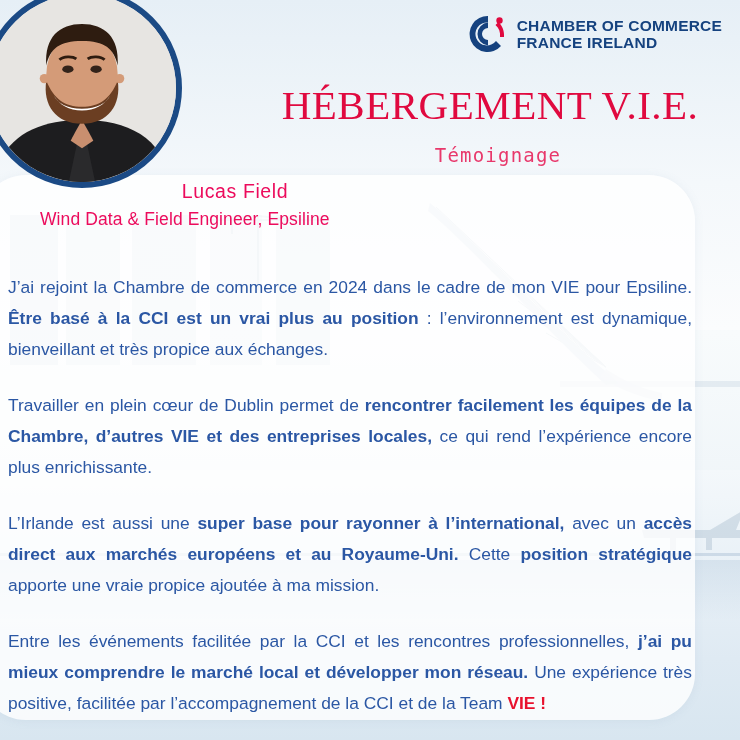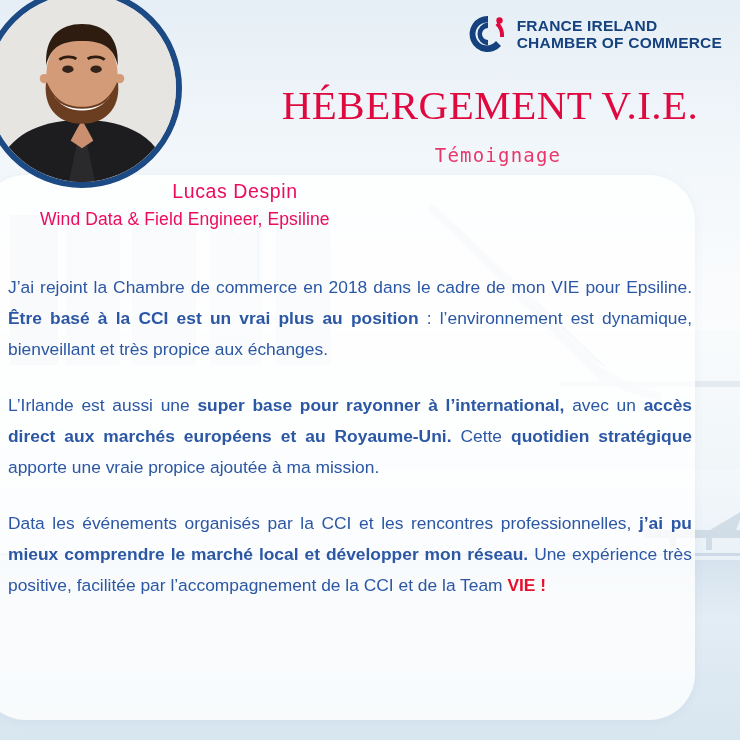--- a/index.html
+++ b/index.html
@@ -163,22 +163,22 @@
   <div class="card"></div>
 
   <div class="logo">
     <svg class="logo-mark" viewBox="0 0 40 40">
       <path d="M20 2 A18 18 0 1 0 33 32 L28 27 A11.5 11.5 0 1 1 20 8.5 Z" fill="#15427F"></path>
       <path d="M20 8.5 A11.5 11.5 0 0 0 9.5 20 A11.5 11.5 0 0 0 20 31.5 L20 26 A6 6 0 0 1 20 14 Z" fill="#15427F"></path>
       <path d="M27.5 11 C31 14 32.5 18 32 23 L36 23 C36.5 17 34.5 12 30.5 8 Z" fill="#E0093F"></path>
       <circle cx="31.5" cy="6.5" r="3.2" fill="#E0093F"></circle>
     </svg>
     <div class="logo-text">
+      <div>CHAMBER OF COMMERCE</div>
       <div>FRANCE IRELAND</div>
-      <div>CHAMBER OF COMMERCE</div>
     </div>
   </div>
 
   <div class="headline">HÉBERGEMENT V.I.E.</div>
   <div class="subhead">Témoignage</div>
 
   <div class="portrait">
     <svg viewBox="0 0 200 200">
       <rect x="0" y="0" width="200" height="200" fill="#e7e5e2"></rect>
       <path d="M6 200 C14 152 52 134 100 134 C148 134 186 152 194 200 Z" fill="#1d1d1f"></path>
@@ -190,22 +190,23 @@
       <path d="M62 76 C60 46 76 32 100 32 C124 32 140 46 138 76 C134 58 124 50 100 50 C76 50 66 58 62 76 Z" fill="#2e1c10"></path>
       <ellipse cx="85" cy="80" rx="6" ry="4" fill="#33231a"></ellipse>
       <ellipse cx="115" cy="80" rx="6" ry="4" fill="#33231a"></ellipse>
       <path d="M76 70 C80 66 90 66 94 69" stroke="#2e1c10" stroke-width="3" fill="none"></path>
       <path d="M106 69 C110 66 120 66 124 70" stroke="#2e1c10" stroke-width="3" fill="none"></path>
       <circle cx="60" cy="90" r="5" fill="#d49b78"></circle>
       <circle cx="140" cy="90" r="5" fill="#d49b78"></circle>
     </svg>
   </div>
 
-  <div class="name">Lucas  Despin</div>
+  <div class="name">Lucas  Field</div>
   <div class="role">Wind Data &amp; Field Engineer, Epsiline</div>
 
   <div class="body" id="body">
-      <p><span>J’ai rejoint la Chambre de commerce en 2018 dans le cadre de mon VIE pour Epsiline. </span><b>Être basé à la CCI est un vrai plus au position</b><span> : l’environnement est dynamique, bienveillant et très propice aux échanges.</span></p>
-      <p><span>L’Irlande est aussi une </span><b>super base pour rayonner à l’international,</b><span> avec un </span><b>accès direct aux marchés européens et au Royaume-Uni.</b><span> Cette </span><b>quotidien stratégique</b><span> apporte une vraie propice ajoutée à ma mission.</span></p>
-      <p><span>Data les événements organisés par la CCI et les rencontres professionnelles, </span><b>j’ai pu mieux comprendre le marché local et développer mon réseau.</b><span> Une expérience très positive, facilitée par l’accompagnement de la CCI et de la Team </span><span class="hl-red">VIE !</span></p>
+      <p><span>J’ai rejoint la Chambre de commerce en 2024 dans le cadre de mon VIE pour Epsiline. </span><b>Être basé à la CCI est un vrai plus au position</b><span> : l’environnement est dynamique, bienveillant et très propice aux échanges.</span></p>
+      <p><span>Travailler en plein cœur de Dublin permet de </span><b>rencontrer facilement les équipes de la Chambre, d’autres VIE et des entreprises locales,</b><span> ce qui rend l’expérience encore plus enrichissante.</span></p>
+      <p><span>L’Irlande est aussi une </span><b>super base pour rayonner à l’international,</b><span> avec un </span><b>accès direct aux marchés européens et au Royaume-Uni.</b><span> Cette </span><b>position stratégique</b><span> apporte une vraie propice ajoutée à ma mission.</span></p>
+      <p><span>Entre les événements facilitée par la CCI et les rencontres professionnelles, </span><b>j’ai pu mieux comprendre le marché local et développer mon réseau.</b><span> Une expérience très positive, facilitée par l’accompagnement de la CCI et de la Team </span><span class="hl-red">VIE !</span></p>
     </div>
 
 </div>
 
 </body></html>

